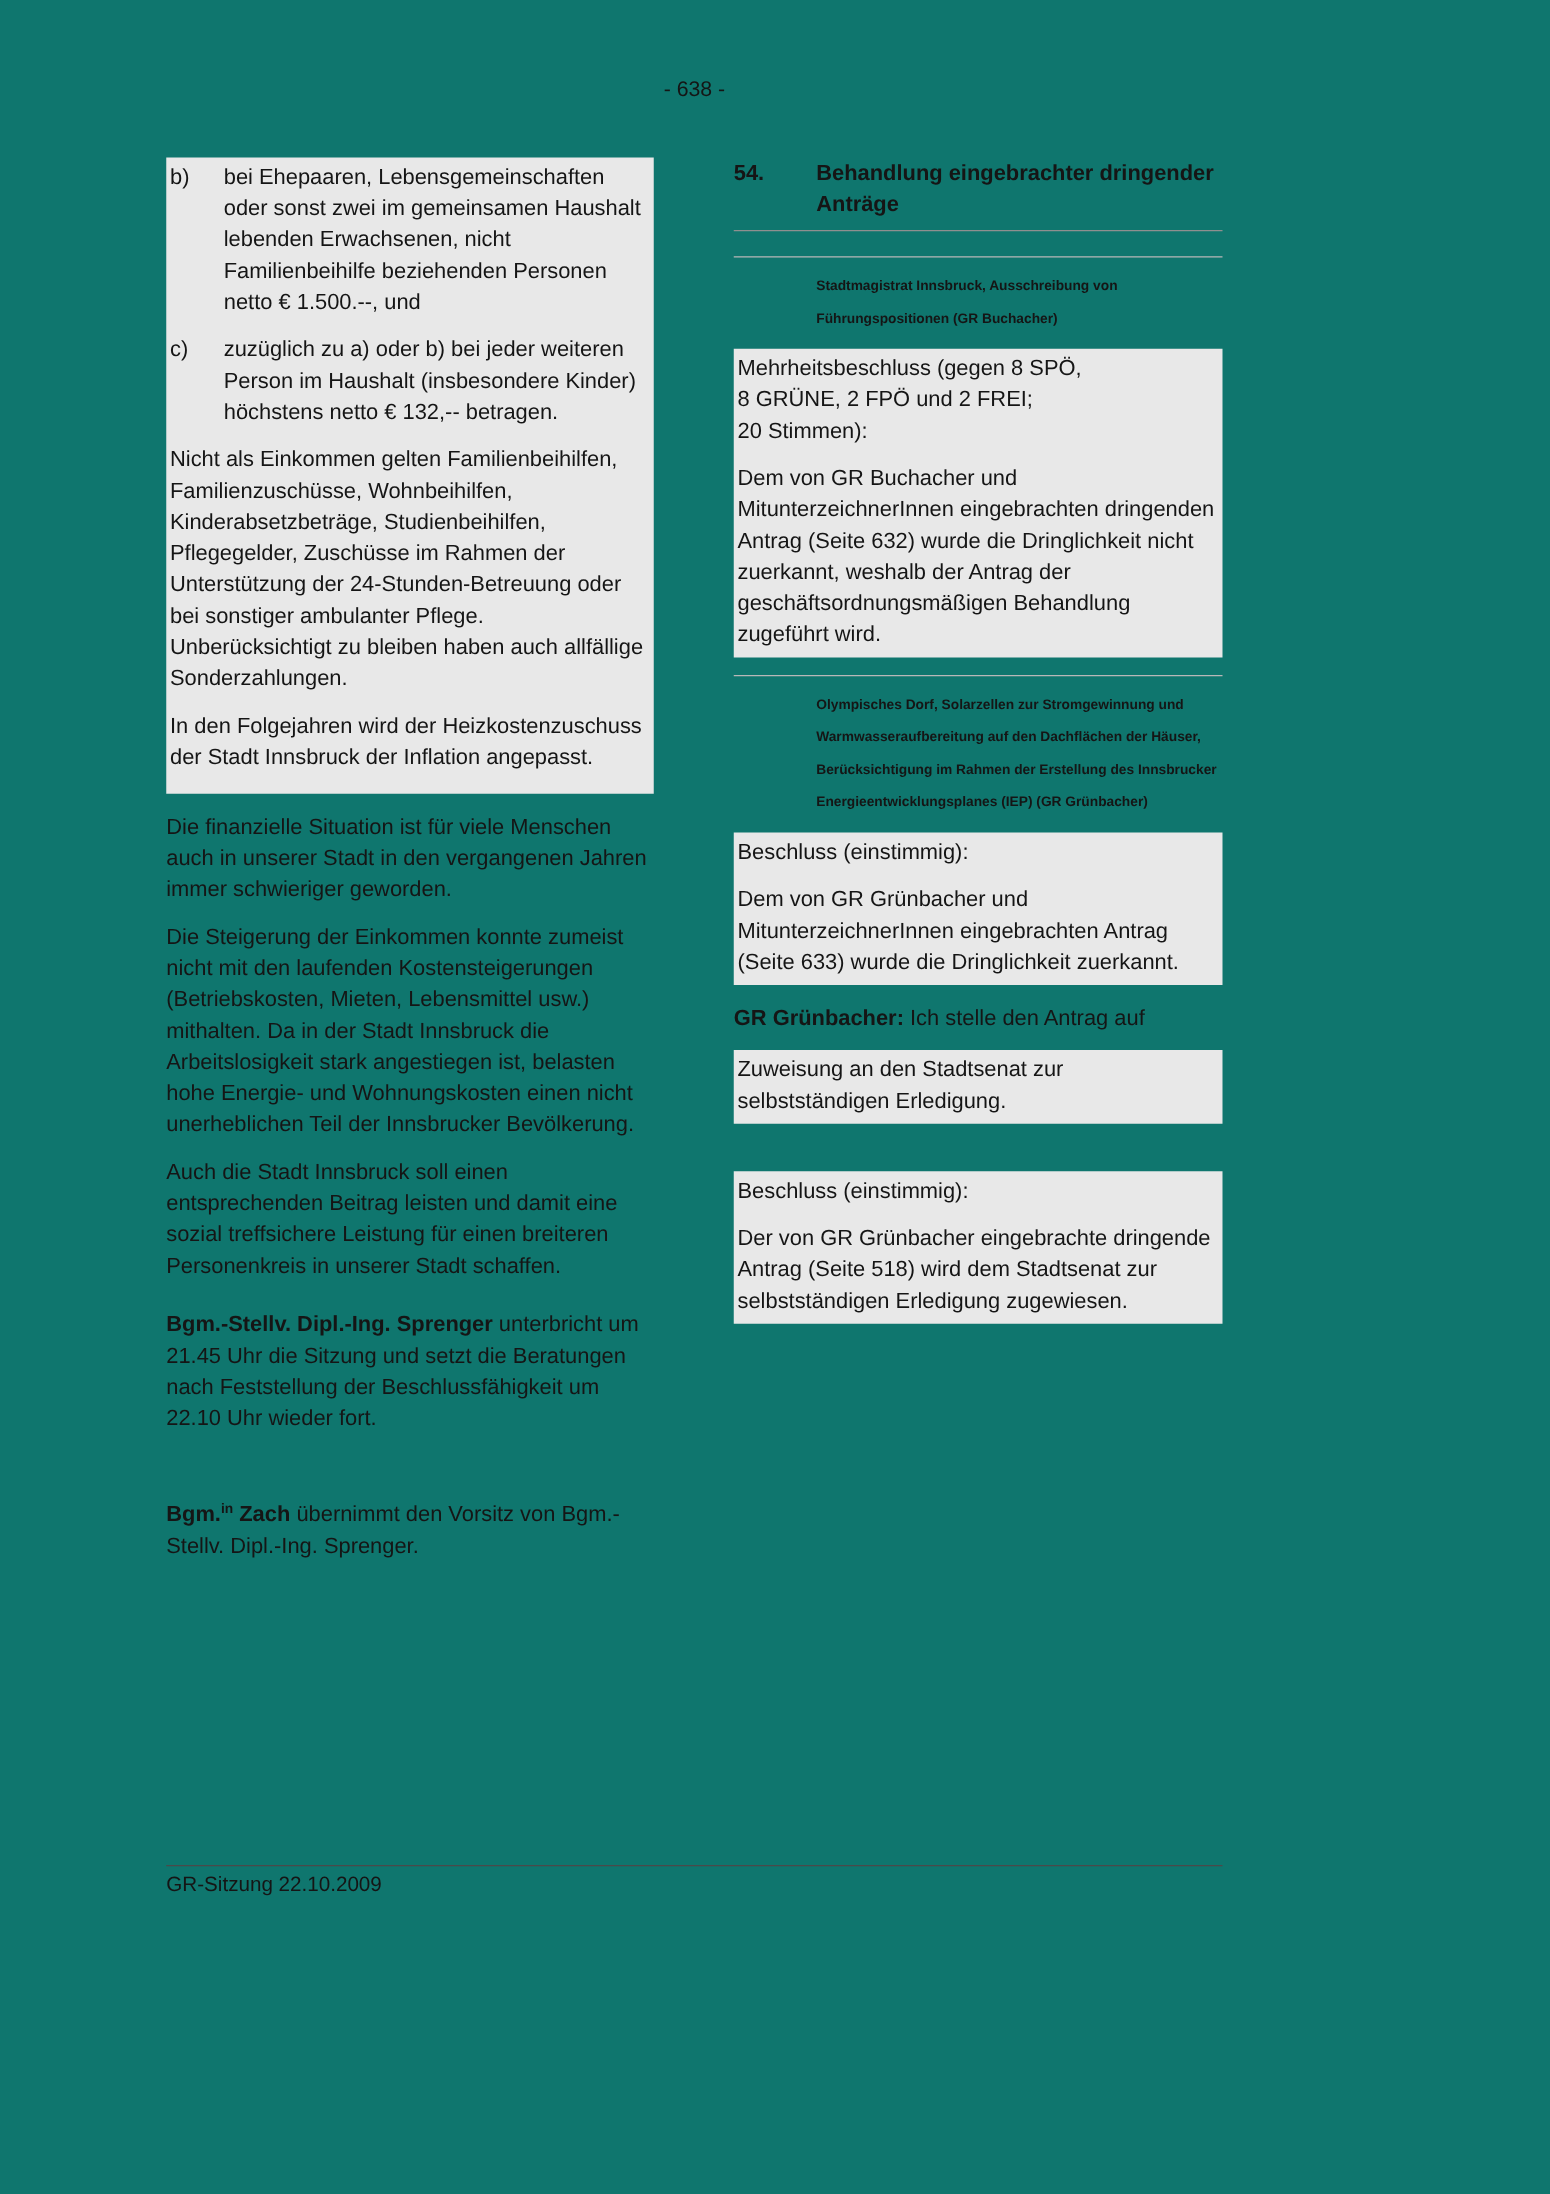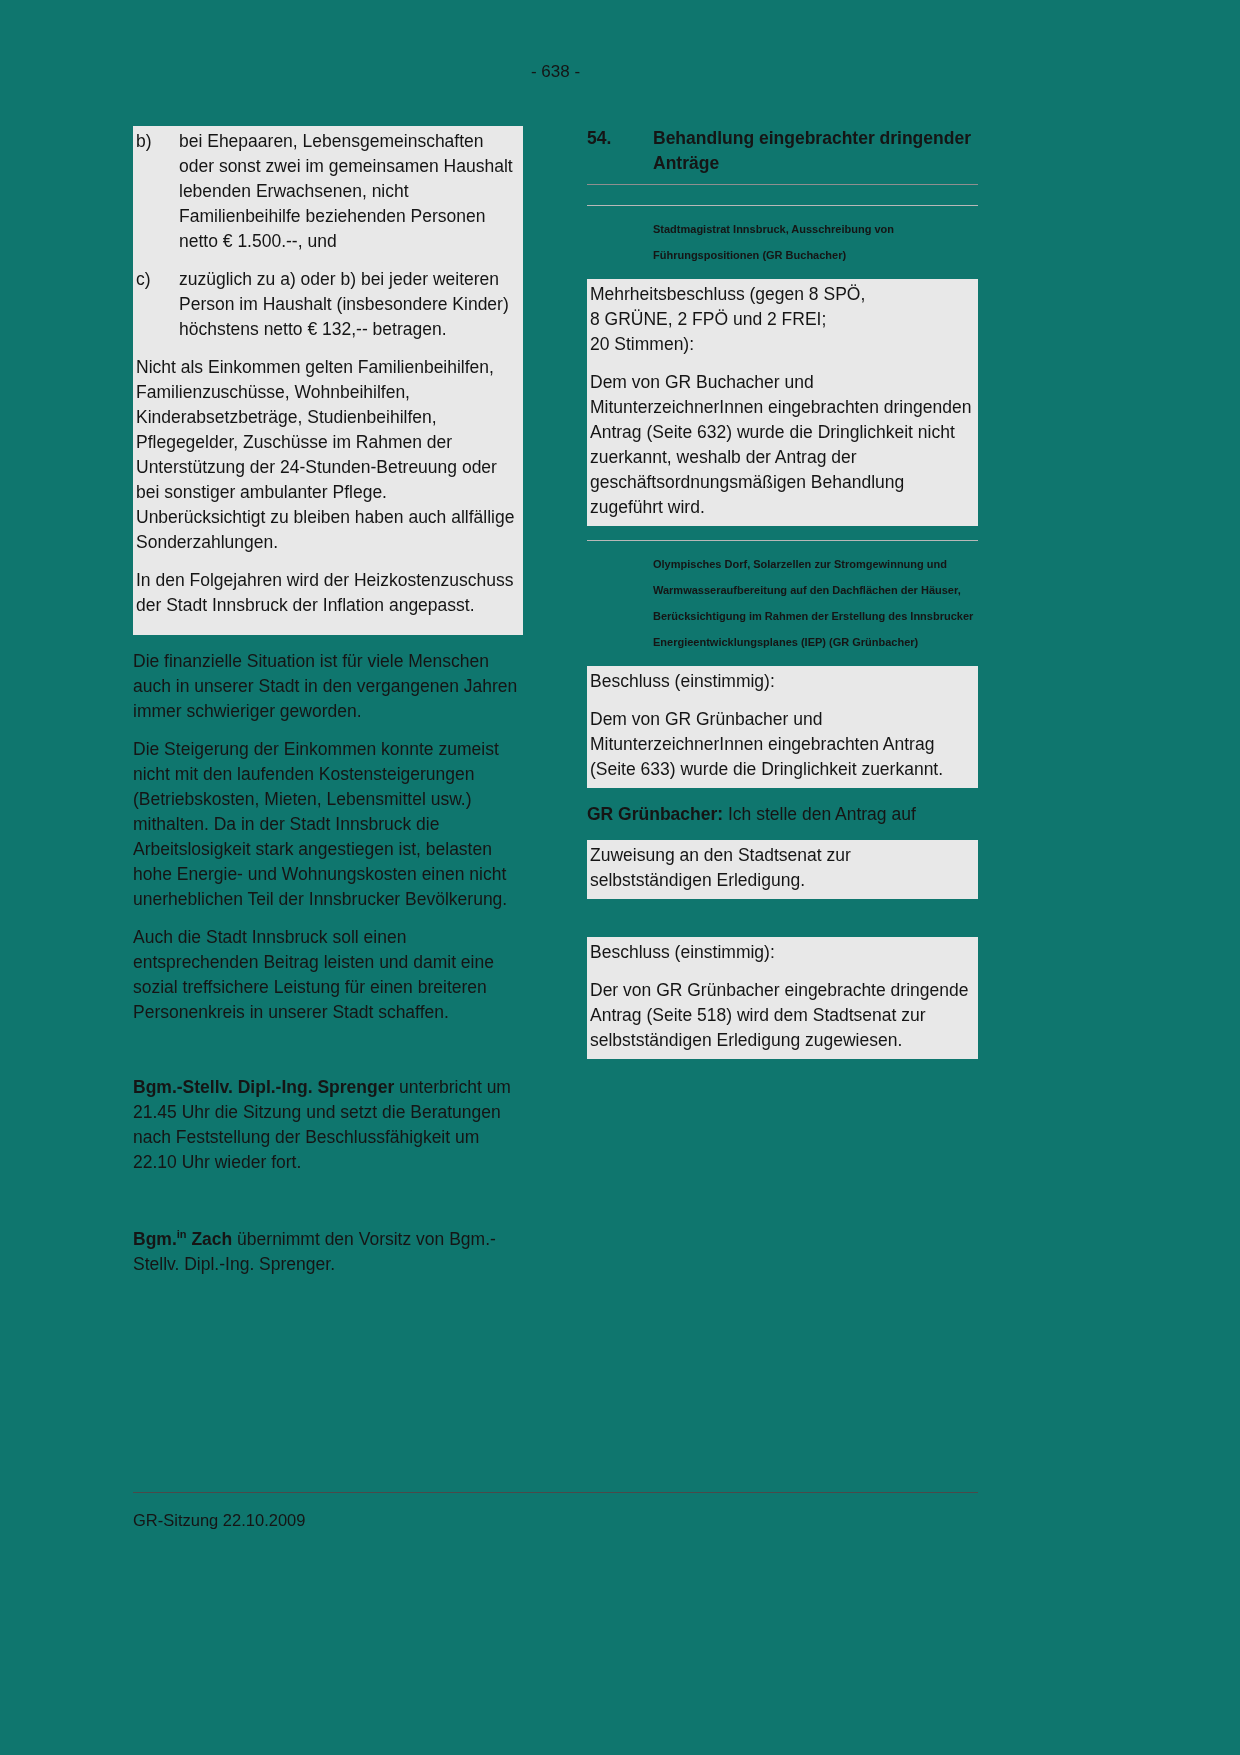--- a/index.html
+++ b/index.html
@@ -60,21 +60,21 @@
     line-height: 26px;
     margin-bottom: 11px;
     hyphens: auto;
   }
   .prewrap { white-space: pre-line; }
   .tight { margin-bottom: 2px; }
   .footer {
     position: absolute;
     left: 133px; top: 1492px; width: 845px;
     border-top: 1px solid #4a4a4a;
-    padding-top: 18px;
+    padding-top: 6px;
     font-size: 16.5px;
   }
   sup { font-size: 11px; vertical-align: super; line-height: 0; font-weight: bold; }
 </style>
 </head>
 <body>
 
 <div class="page">
 
   <div class="page-number">- 638 -</div>
@@ -93,21 +93,21 @@
           <span class="itext">zuzüglich zu a) oder b) bei jeder weiteren Person im Haushalt (insbesondere Kinder) höchstens netto € 132,-- betragen.</span>
         </div>
         <p class="para">Nicht als Einkommen gelten Familienbeihilfen, Familienzuschüsse, Wohnbeihilfen, Kinderabsetzbeträge, Studienbeihilfen, Pflegegelder, Zuschüsse im Rahmen der Unterstützung der 24-Stunden-Betreuung oder bei sonstiger ambulanter Pflege. Unberücksichtigt zu bleiben haben auch allfällige Sonderzahlungen.</p>
         <p class="para">In den Folgejahren wird der Heizkostenzuschuss der Stadt Innsbruck der Inflation angepasst.</p>
       </div>
 
       <p class="para">Die finanzielle Situation ist für viele Menschen auch in unserer Stadt in den vergangenen Jahren immer schwieriger geworden.</p>
       <p class="para">Die Steigerung der Einkommen konnte zumeist nicht mit den laufenden Kostensteigerungen (Betriebskosten, Mieten, Lebensmittel usw.) mithalten. Da in der Stadt Innsbruck die Arbeitslosigkeit stark angestiegen ist, belasten hohe Energie- und Wohnungskosten einen nicht unerheblichen Teil der Innsbrucker Bevölkerung.</p>
       <p class="para">Auch die Stadt Innsbruck soll einen entsprechenden Beitrag leisten und damit eine sozial treffsichere Leistung für einen breiteren Personenkreis in unserer Stadt schaffen.</p>
 
-      <p class="para" style="margin-top:50px">
+      <p class="para" style="margin-top:22px">
         <b>Bgm.-Stellv. Dipl.-Ing. Sprenger</b><span> unterbricht um 21.45 Uhr die Sitzung und setzt die Beratungen nach Feststellung der Beschlussfähigkeit um 22.10 Uhr wieder fort.</span>
       </p>
 
       <p class="para" style="margin-top:52px">
         <b><span>Bgm.</span><sup>in</sup><span> Zach</span></b><span> übernimmt den Vorsitz von Bgm.-Stellv. Dipl.-Ing. Sprenger.</span>
       </p>
 
     </div>
 
     <div class="col-right">

